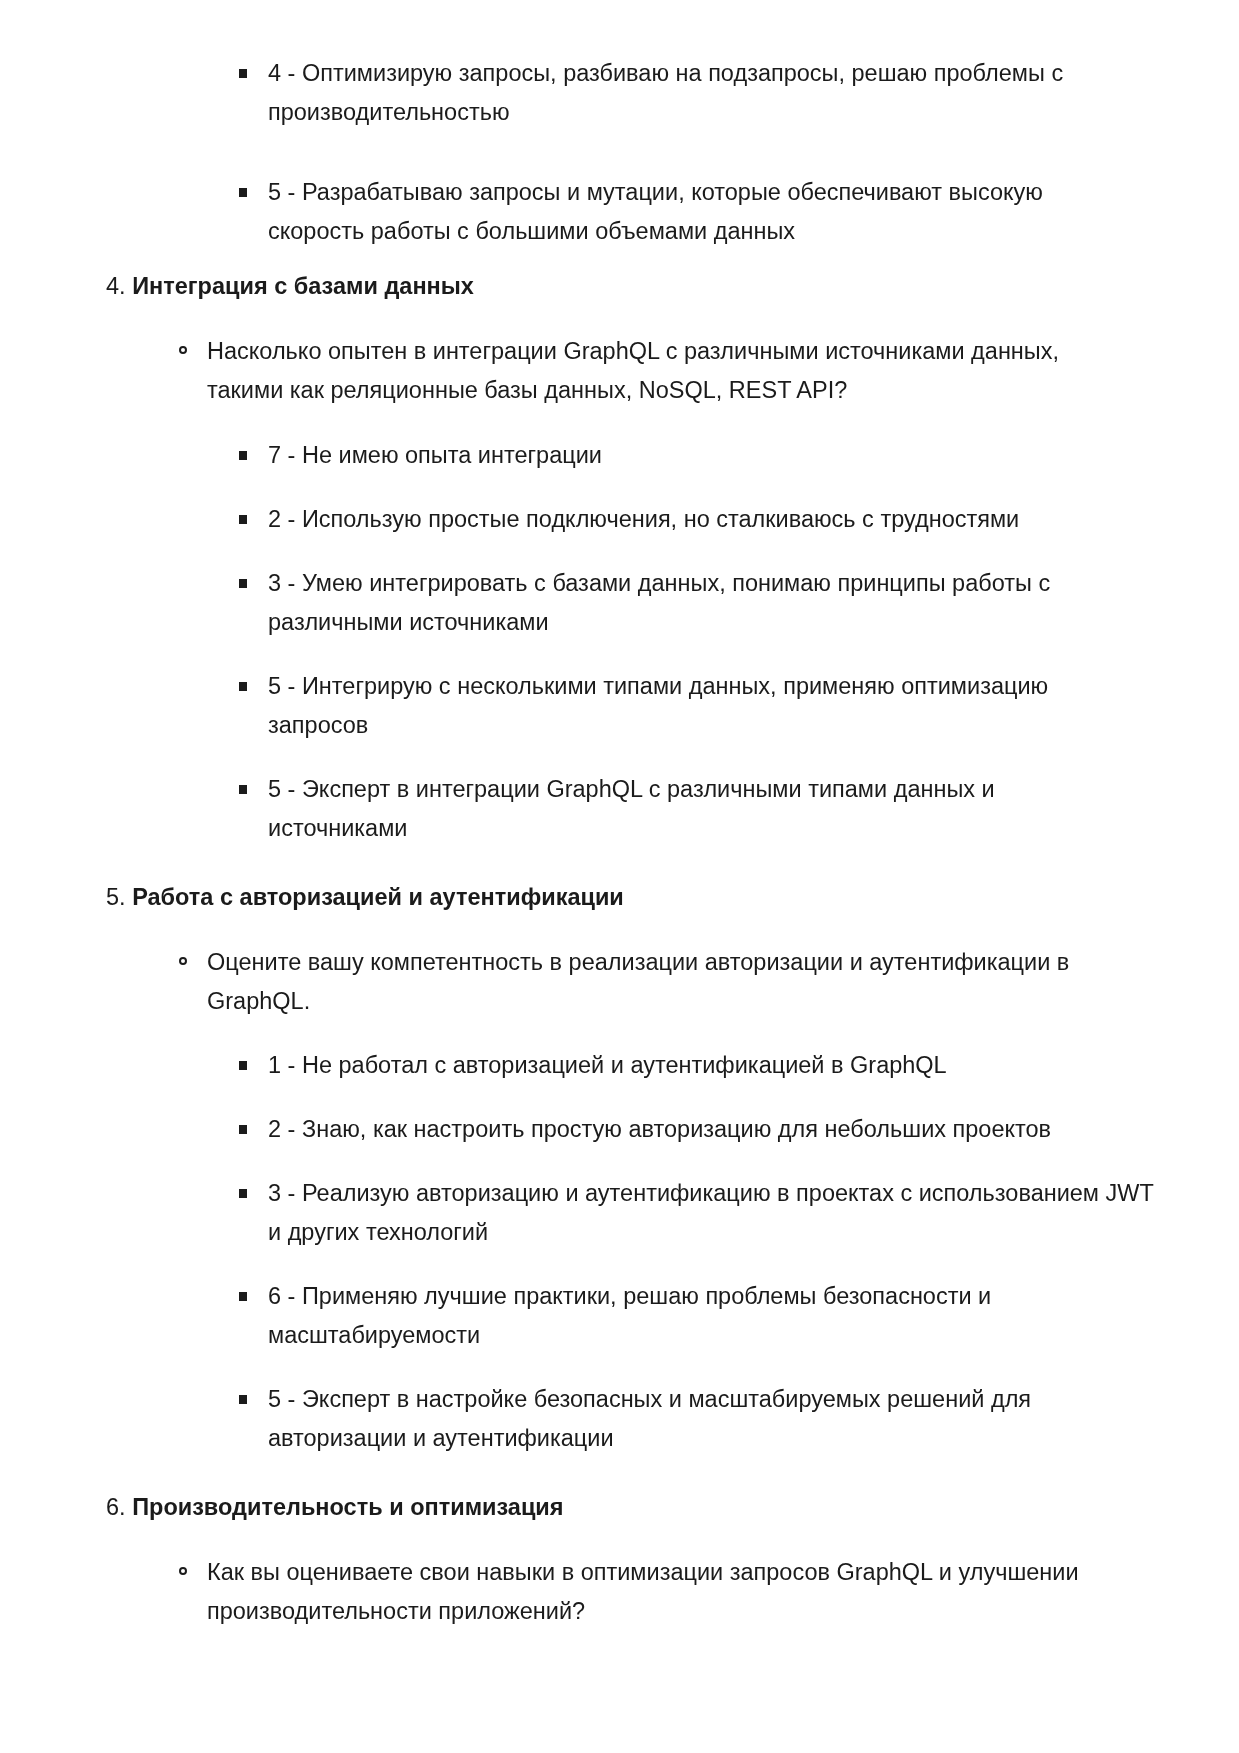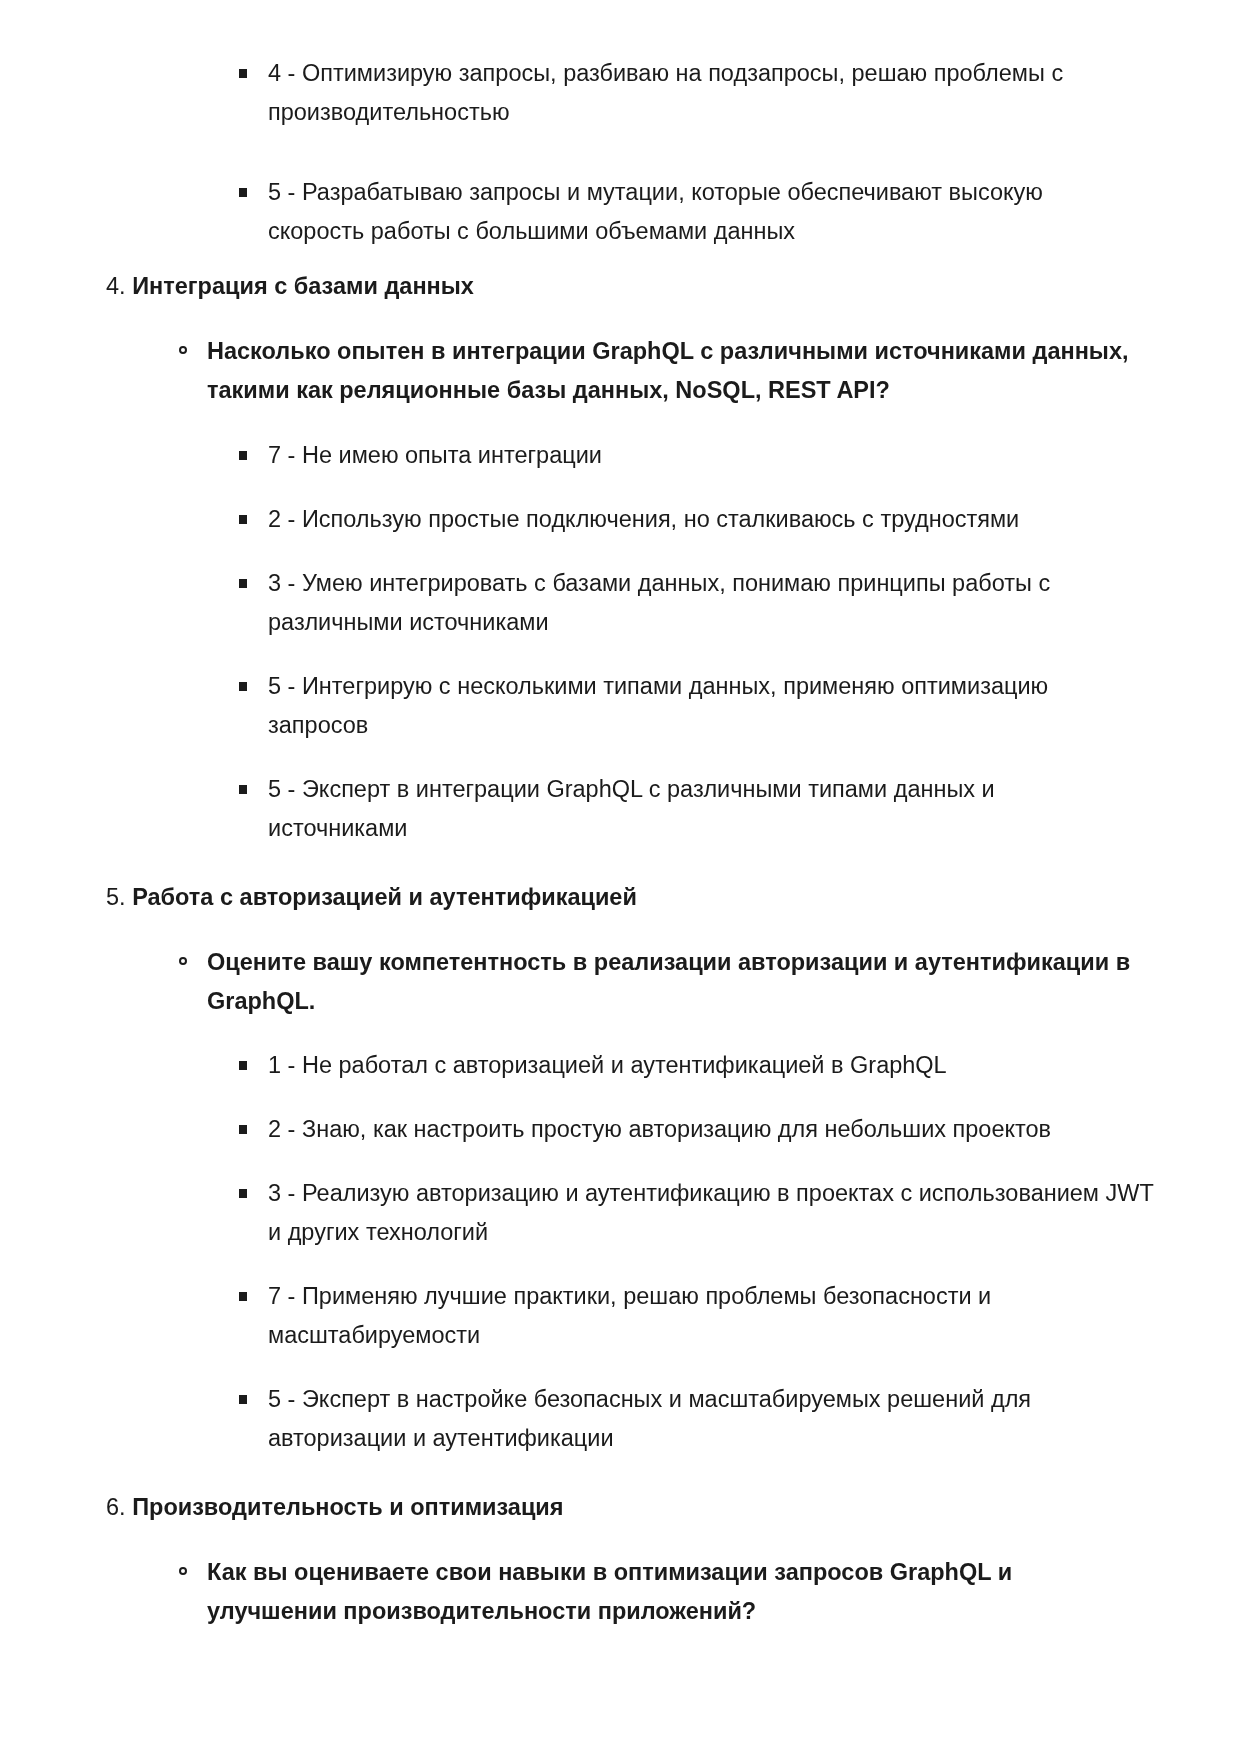--- a/index.html
+++ b/index.html
@@ -31,21 +31,20 @@
   .sq-item .bullet {
     position: absolute;
     left: -29px;
     top: 15px;
     width: 8px;
     height: 9px;
     background: #1b1b1b;
   }
   .circ-item {
     position: relative;
-    font-weight: bold;
   }
   .circ-item .bullet {
     position: absolute;
     left: -28px;
     top: 14px;
     width: 8px;
     height: 8px;
     border: 2px solid #1b1b1b;
     border-radius: 50%;
     box-sizing: border-box;
@@ -113,21 +112,21 @@
       <span class="text">5 - Интегрирую с несколькими типами данных, применяю оптимизацию запросов</span>
     </div>
     <div class="sq-item">
       <span class="bullet"></span>
       <span class="text">5 - Эксперт в интеграции GraphQL с различными типами данных и источниками</span>
     </div>
   </div>
 
   <div class="heading" style="top:878px;">
     <span class="num">5.</span>
-    <span class="title">Работа с авторизацией и аутентификацией</span>
+    <span class="title">Работа с авторизацией и аутентификации</span>
   </div>
   <div class="block" style="left:207px; top:943px; width:930px;">
     <div class="circ-item">
       <span class="bullet"></span>
       <span class="text">Оцените вашу компетентность в реализации авторизации и аутентификации в GraphQL.</span>
     </div>
   </div>
   <div class="block" style="left:268px; top:1046px; width:890px;">
     <div class="sq-item">
       <span class="bullet"></span>
@@ -136,21 +135,21 @@
     <div class="sq-item">
       <span class="bullet"></span>
       <span class="text">2 - Знаю, как настроить простую авторизацию для небольших проектов</span>
     </div>
     <div class="sq-item">
       <span class="bullet"></span>
       <span class="text">3 - Реализую авторизацию и аутентификацию в проектах с использованием JWT и других технологий</span>
     </div>
     <div class="sq-item">
       <span class="bullet"></span>
-      <span class="text">7 - Применяю лучшие практики, решаю проблемы безопасности и масштабируемости</span>
+      <span class="text">6 - Применяю лучшие практики, решаю проблемы безопасности и масштабируемости</span>
     </div>
     <div class="sq-item">
       <span class="bullet"></span>
       <span class="text">5 - Эксперт в настройке безопасных и масштабируемых решений для авторизации и аутентификации</span>
     </div>
   </div>
 
   <div class="heading" style="top:1488px;">
     <span class="num">6.</span>
     <span class="title">Производительность и оптимизация</span>

